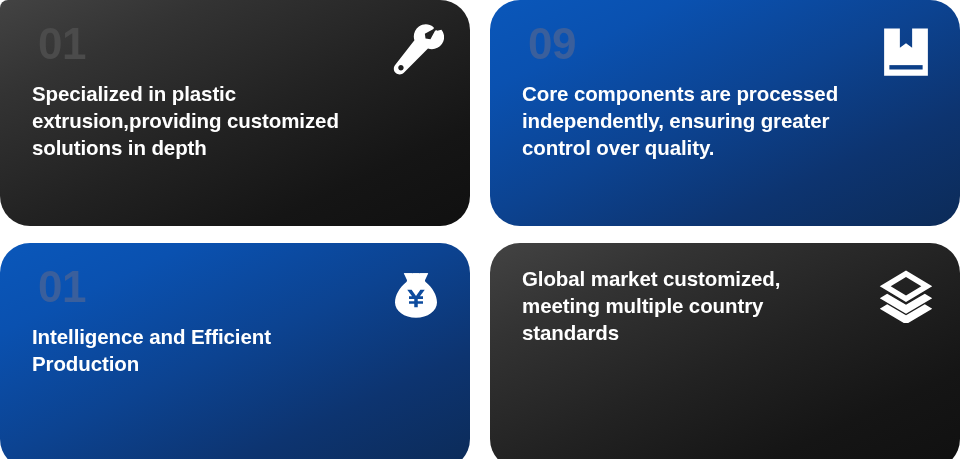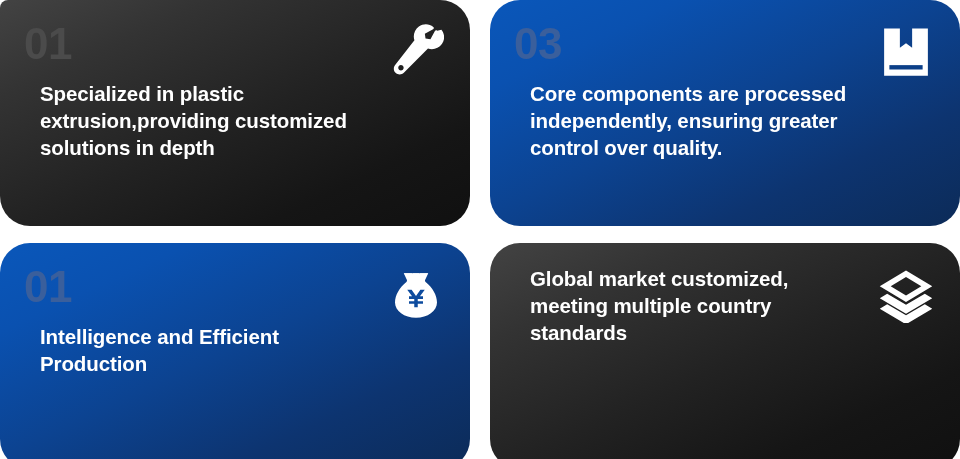--- a/index.html
+++ b/index.html
@@ -23,21 +23,21 @@
     column-gap: 20px;
     row-gap: 17px;
     box-sizing: border-box;
   }
 
   .card {
     position: relative;
     border-radius: 30px;
     overflow: hidden;
     box-sizing: border-box;
-    padding: 22px 26px 20px 18px;
+    padding: 22px 26px 20px 32px;
     display: flex;
     flex-direction: column;
     justify-content: flex-start;
   }
 
   
   .card.theme-dark {
     background: linear-gradient(155deg, #434343 0%, #333333 22%, #222222 52%, #151515 78%, #101010 100%);
   }
 
@@ -60,21 +60,21 @@
     user-select: none;
   }
   .theme-dark .card-number { color: #4b4b4b; }
   .theme-blue .card-number { color: #3a5f9c; }
 
   .card-text {
     font-size: 20.5px;
     font-weight: 700;
     line-height: 1.32;
     color: #ffffff;
-    margin: 0 0 0 22px;
+    margin: 0 0 0 0;
     letter-spacing: -0.1px;
     max-width: 430px;
     white-space: pre-line;
   }
   .card-03 .card-text { max-width: 370px; }
   .card-04 .card-text { max-width: 380px; }
   .card-01 .card-text { max-width: 420px; }
 
   .card-icon {
     position: absolute;
@@ -101,21 +101,21 @@
 extrusion,providing customized
 solutions in depth</div>
     <span class="card-icon">
       <svg viewBox="0 0 64 64" aria-hidden="true">
         <path fill="#ffffff" d="M56.2 7.6c-0.8-0.8-2.1-0.6-2.6 0.4l-5.1 9.4-5.6-0.7-0.8-5.6 9.4-5.2c1-0.6 1.2-1.9 0.3-2.6-4.6-3.8-11.3-4.2-16.5-0.5-5.1 3.7-7 10.2-5.1 15.9L8.6 46.3c-2.6 2.6-2.6 6.9 0 9.5s6.9 2.6 9.5 0L45.7 28c5.7 1.9 12.2 0 15.9-5.2 3.7-5.1 3.3-11.6-0.6-16.2l-4.8 1zM14.8 53.1c-1.7 0-3.1-1.4-3.1-3.1s1.4-3.1 3.1-3.1 3.1 1.4 3.1 3.1-1.4 3.1-3.1 3.1z"></path>
       </svg>
     </span>
   </div>
 
   <div class="card theme-blue card-02">
-    <div class="card-number">03</div>
+    <div class="card-number">09</div>
     <div class="card-text">Core components are processed
 independently, ensuring greater
 control over quality.</div>
     <span class="card-icon">
       <svg viewBox="0 0 64 64" aria-hidden="true">
         <path fill="#ffffff" d="M7 5h18v22l7-5 7 5V5h18v54H7V5zm6 42h38v5H13v-5z"></path>
         <rect x="13" y="47" width="38" height="5" fill="#0c3f88"></rect>
       </svg>
     </span>
   </div>

